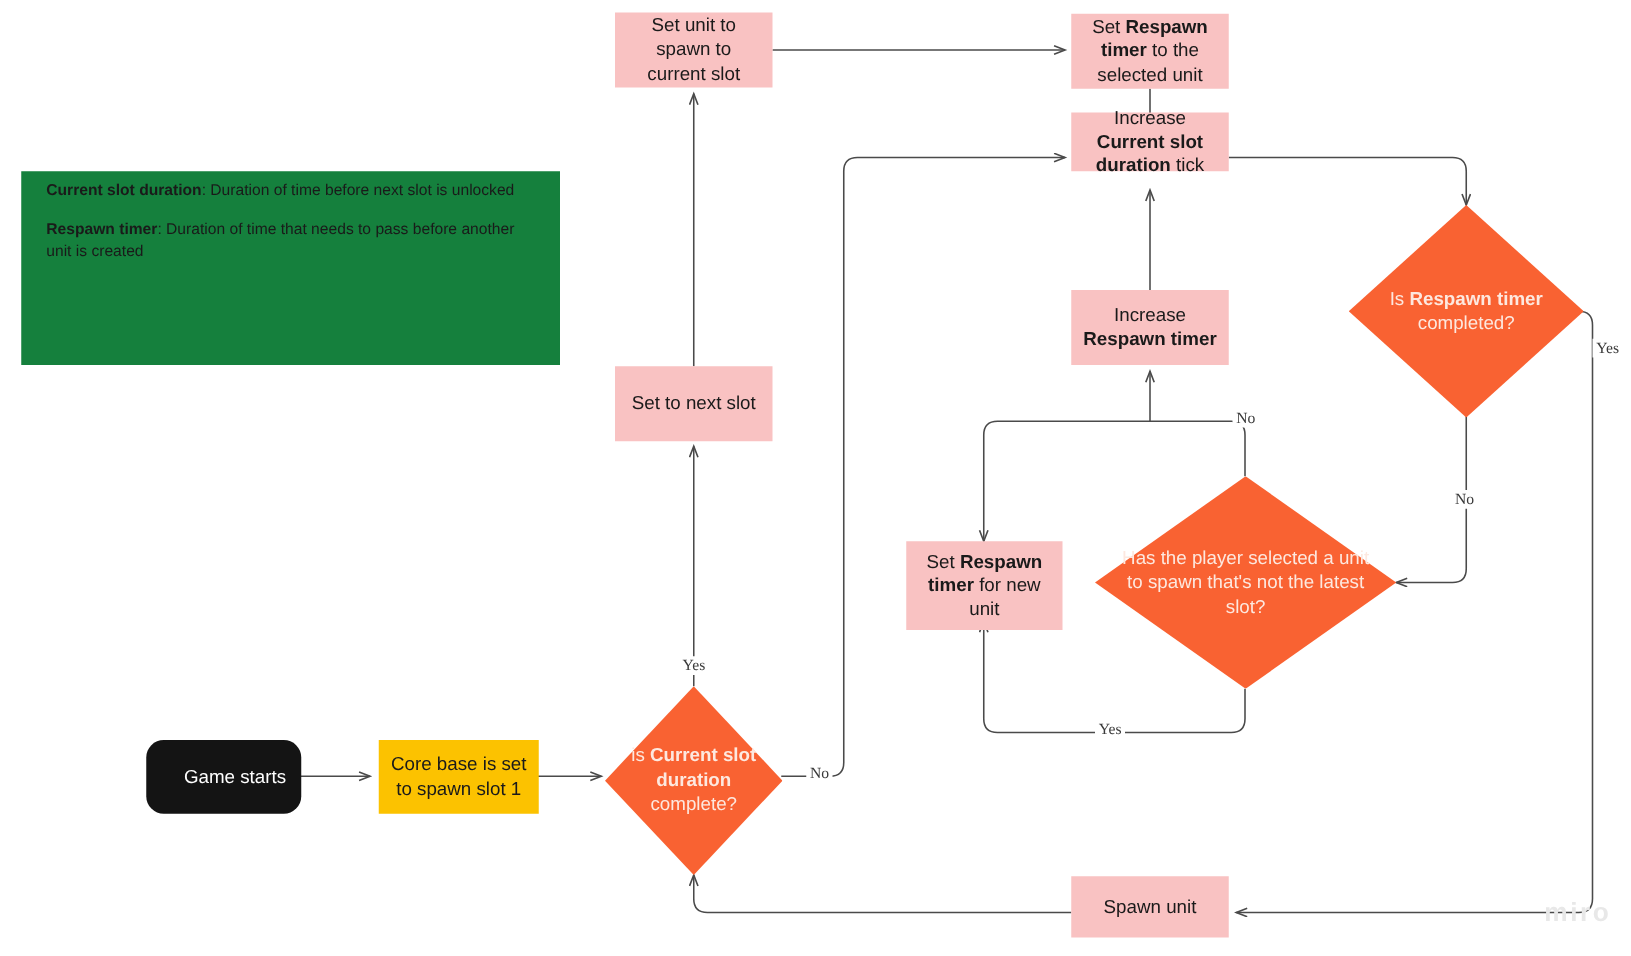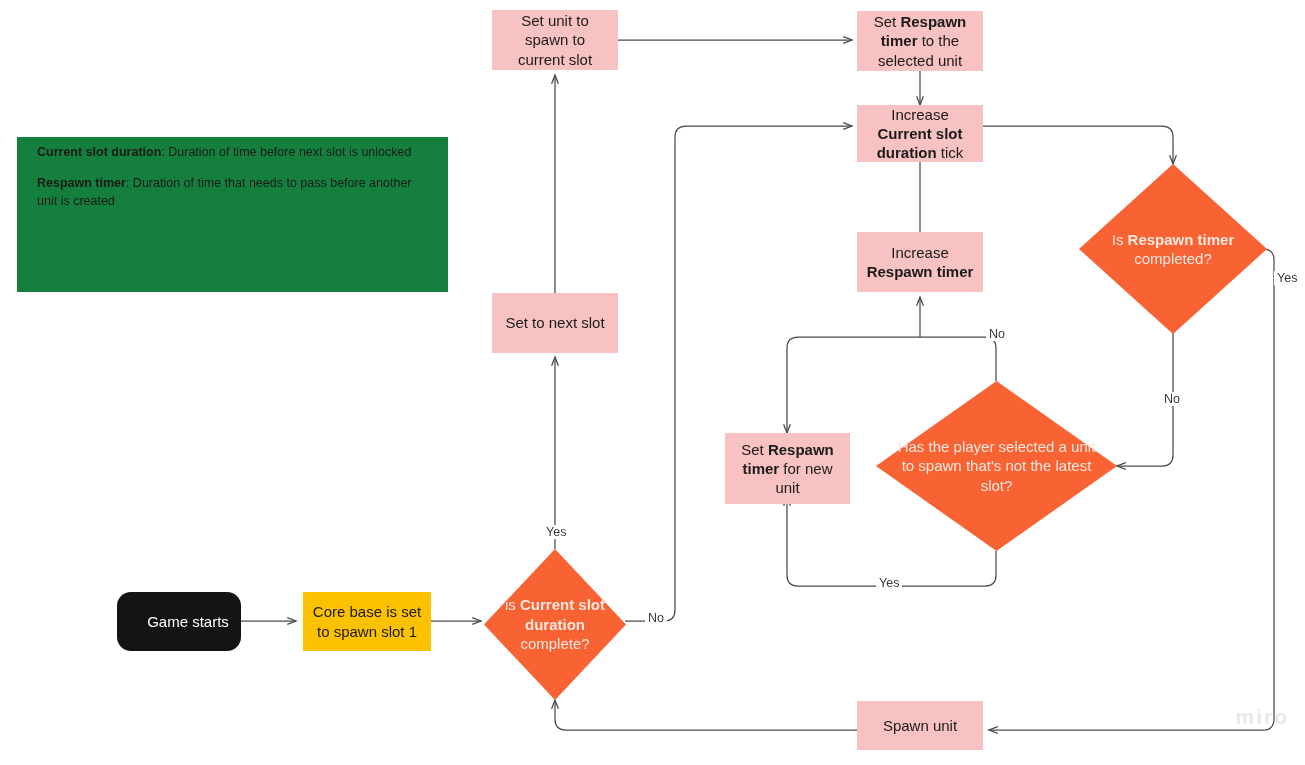--- a/index.html
+++ b/index.html
@@ -39,24 +39,24 @@
     clip-path:polygon(50% 0%,100% 50%,50% 100%,0% 50%);
   }
   .diamond .dlabel{
     position:absolute;left:0;top:0;width:100%;height:100%;
     display:flex;align-items:center;justify-content:center;text-align:center;
     color:#fde8df;font-size:15px;line-height:1.3;padding:0 14px;box-sizing:border-box;
   }
   b{font-weight:bold;}
   .edgelabel{
     position:absolute;font-size:12.5px;color:#3a3a3a;background:#fff;
-    padding:0 3px;white-space:nowrap;
+    padding:0 3px;white-space:nowrap;font-family:Liberation Serif, serif;
   }
   .watermark{
-    position:absolute;right:16px;bottom:36px;color:#e8e8e8;
+    position:absolute;right:16px;bottom:22px;color:#e8e8e8;
     font-size:21px;letter-spacing:2px;font-weight:bold;user-select:none;
   }
 </style>
 </head>
 <body>
 
 <div id="canvas">
 
   <svg id="wires" viewBox="0 0 1305 765" xmlns="http://www.w3.org/2000/svg">
     <defs>
@@ -110,21 +110,21 @@
   <div class="node proc" style="left:857px;top:11px;width:126px;height:60px;">
     <span>
       <span>Set </span><b>Respawn timer</b><span> to the selected unit</span>
     </span>
   </div>
 
   <div class="node proc" style="left:492px;top:10px;width:126px;height:60px;">
     <span>Set unit to spawn to current slot</span>
   </div>
 
-  <div class="node proc" style="left:857px;top:105px;width:126px;height:57px;">
+  <div class="node proc" style="left:857px;top:90px;width:126px;height:47px;">
     <span>
       <span>Increase </span><b>Current slot duration</b><span> tick</span>
     </span>
   </div>
 
   <div class="diamond" style="left:1079px;top:164px;width:188px;height:170px;">
     <div class="shape"></div>
     <div class="dlabel">
       <span>
         <span>Is </span><b>Respawn timer</b><span> completed?</span>

